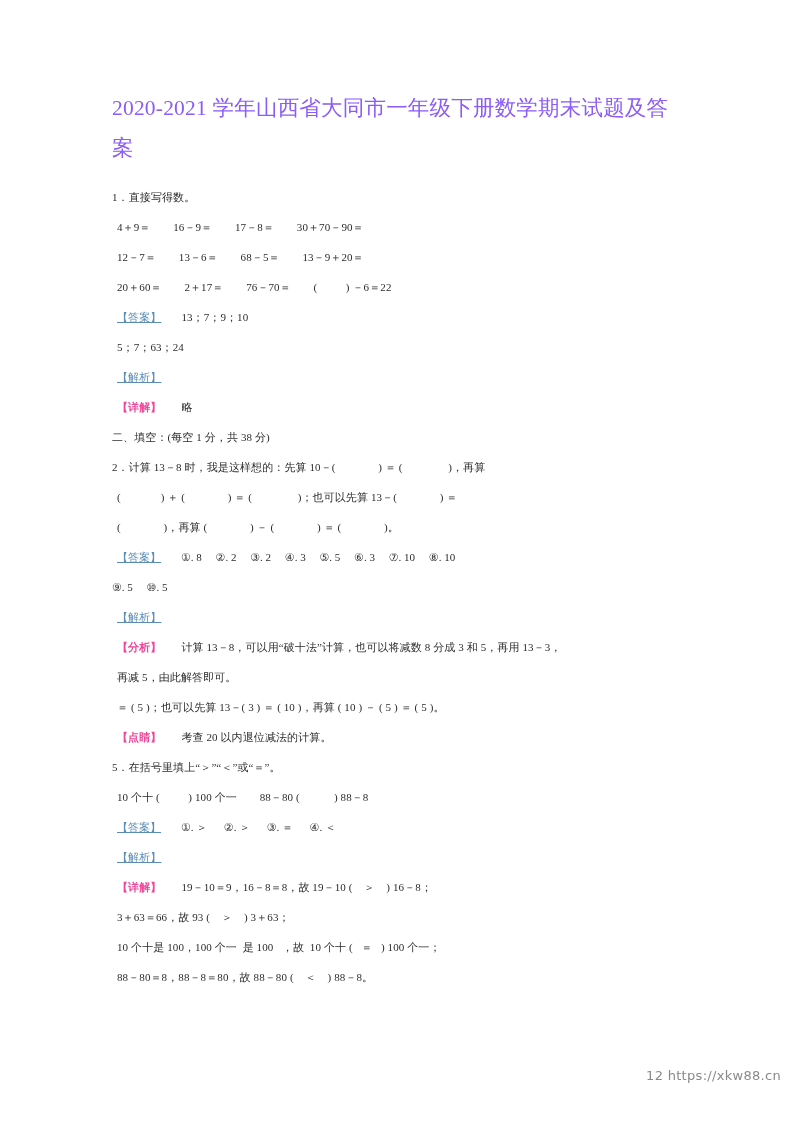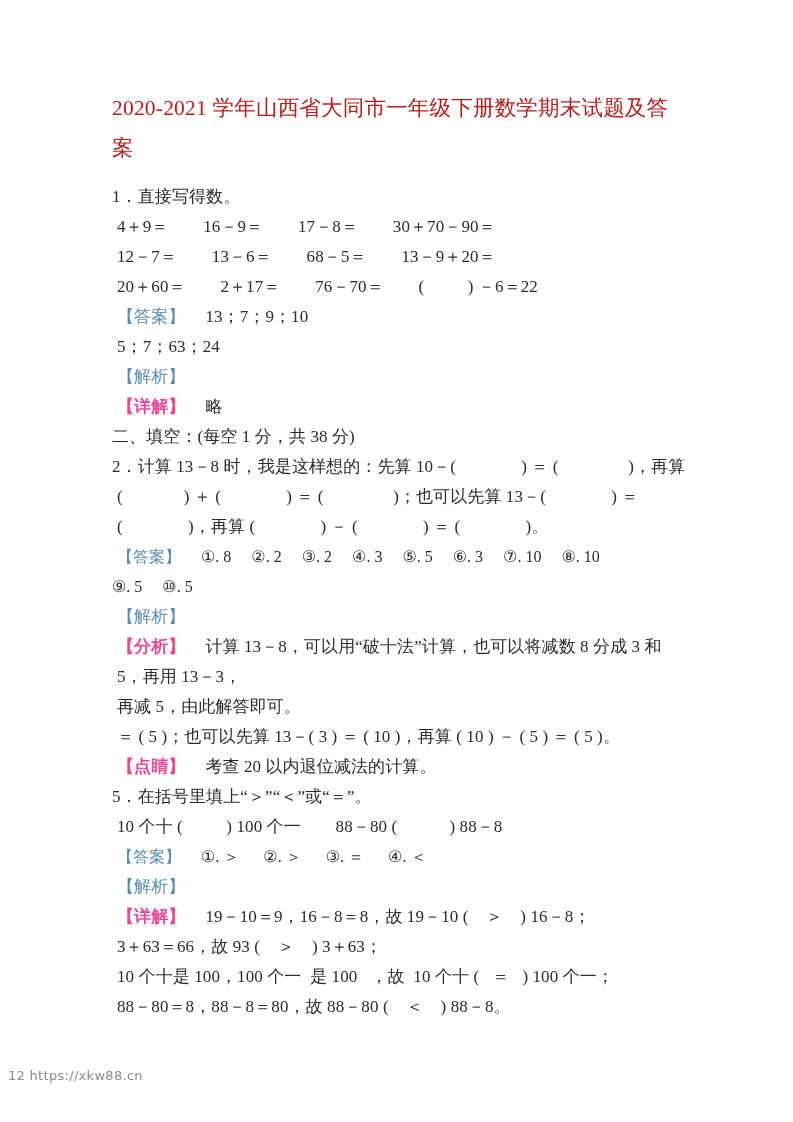--- a/index.html
+++ b/index.html
@@ -27,63 +27,64 @@
     left: 112px;
     top: 88px;
     width: 574px;
   }
 
   
   .doc-title {
     font-size: 21.5px;
     line-height: 40px;
     letter-spacing: 0.2px;
-    color: #b91c1c;
+    color: #8b5cf6;
     margin: 0 0 14px 0;
     font-weight: normal;
     font-family: "Liberation Serif", "DejaVu Serif", serif;
   }
 
   
   .line {
-    font-size: 17px;
+    font-size: 11px;
     line-height: 30px;
     color: #2c2c2c;
     white-space: pre-wrap;
     letter-spacing: 0.1px;
   }
 
   .indent-1 { padding-left: 5px; }
 
   
   .tag-blue {
     color: #5b8cb4;
+    text-decoration: underline;
   }
   .tag-black {
     color: #ec4899;
     font-weight: bold;
   }
 
   .ans-body { color: #2c2c2c; margin-left: 20px; }
 
   
   .circ-row {
-    font-size: 16px;
+    font-size: 11px;
     line-height: 30px;
     color: #2c2c2c;
     white-space: pre;
   }
 
   
   .footer {
     position: absolute;
-    left: 8px;
+    left: 0;
     top: 1068px;
     width: 781px;
-    text-align: left;
+    text-align: right;
     font-family: "DejaVu Sans", sans-serif;
     font-size: 13px;
     color: #8a8a8a;
     letter-spacing: 0.3px;
   }
 </style>
 </head>
 <body>
 
 <div class="page">

